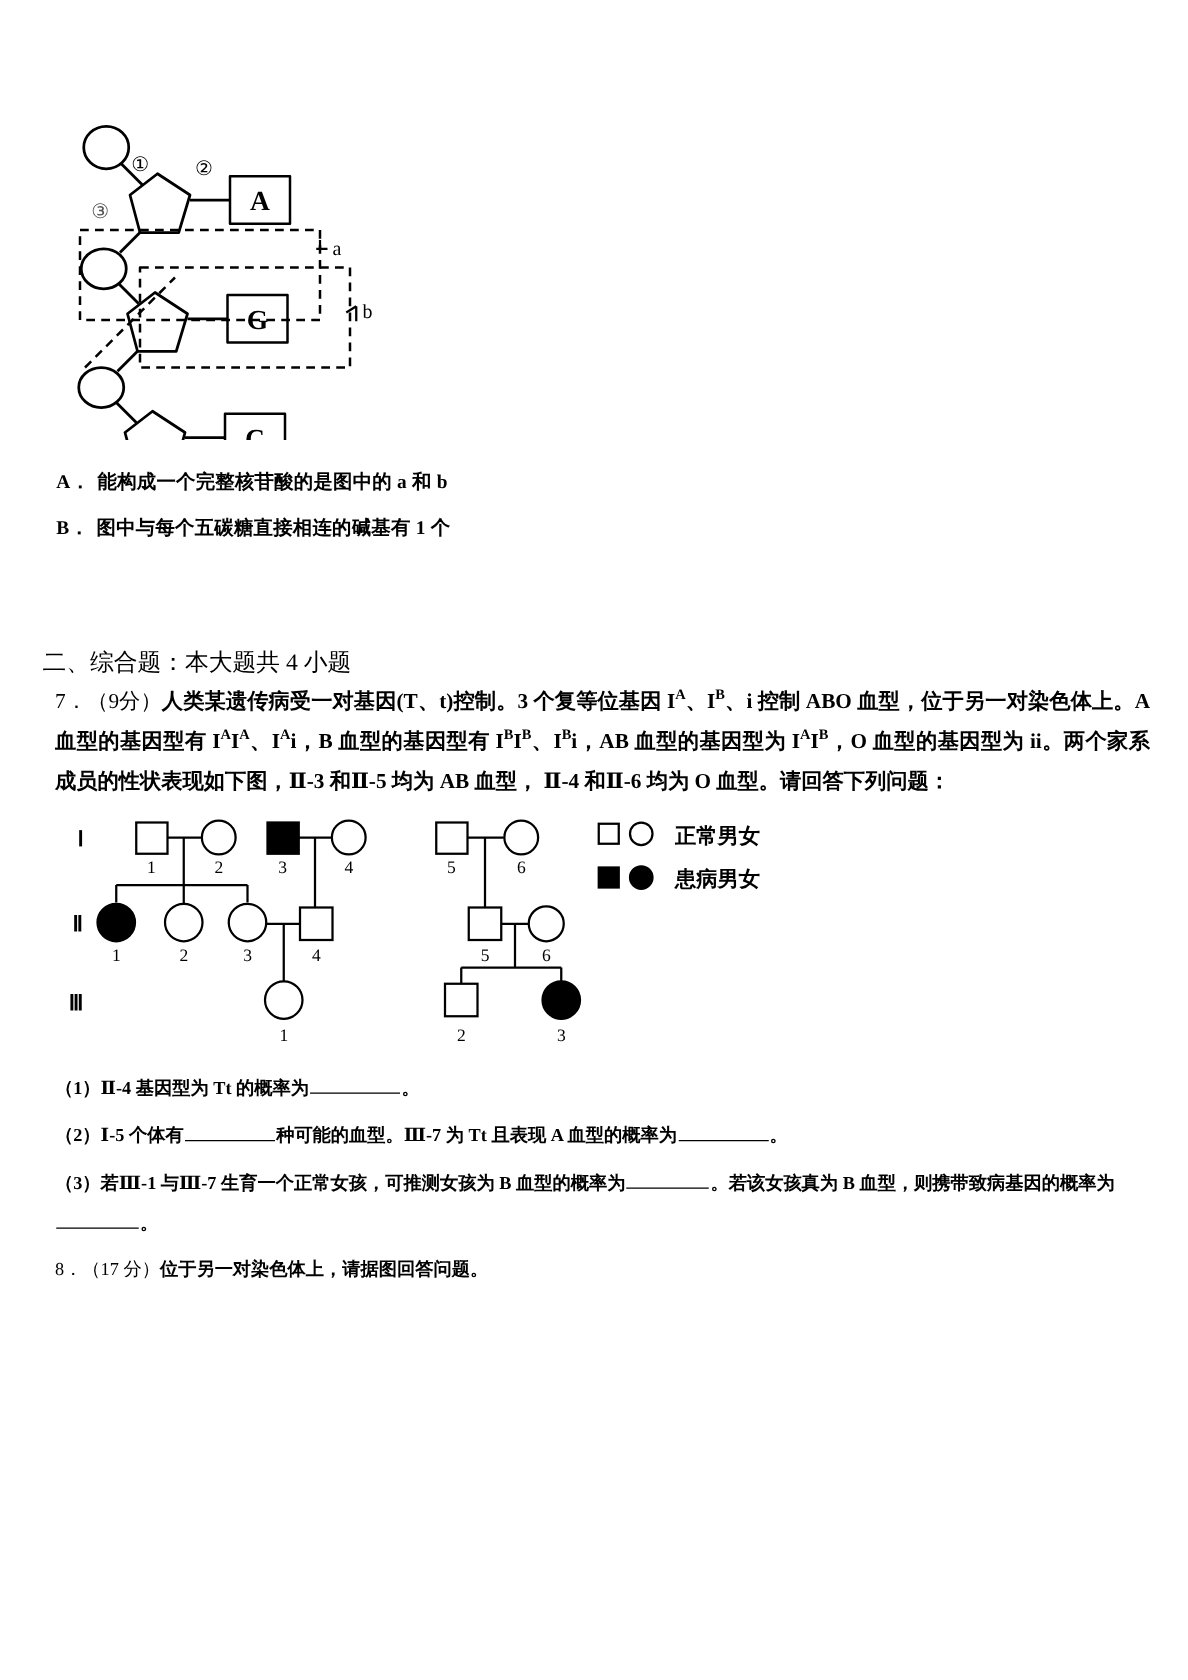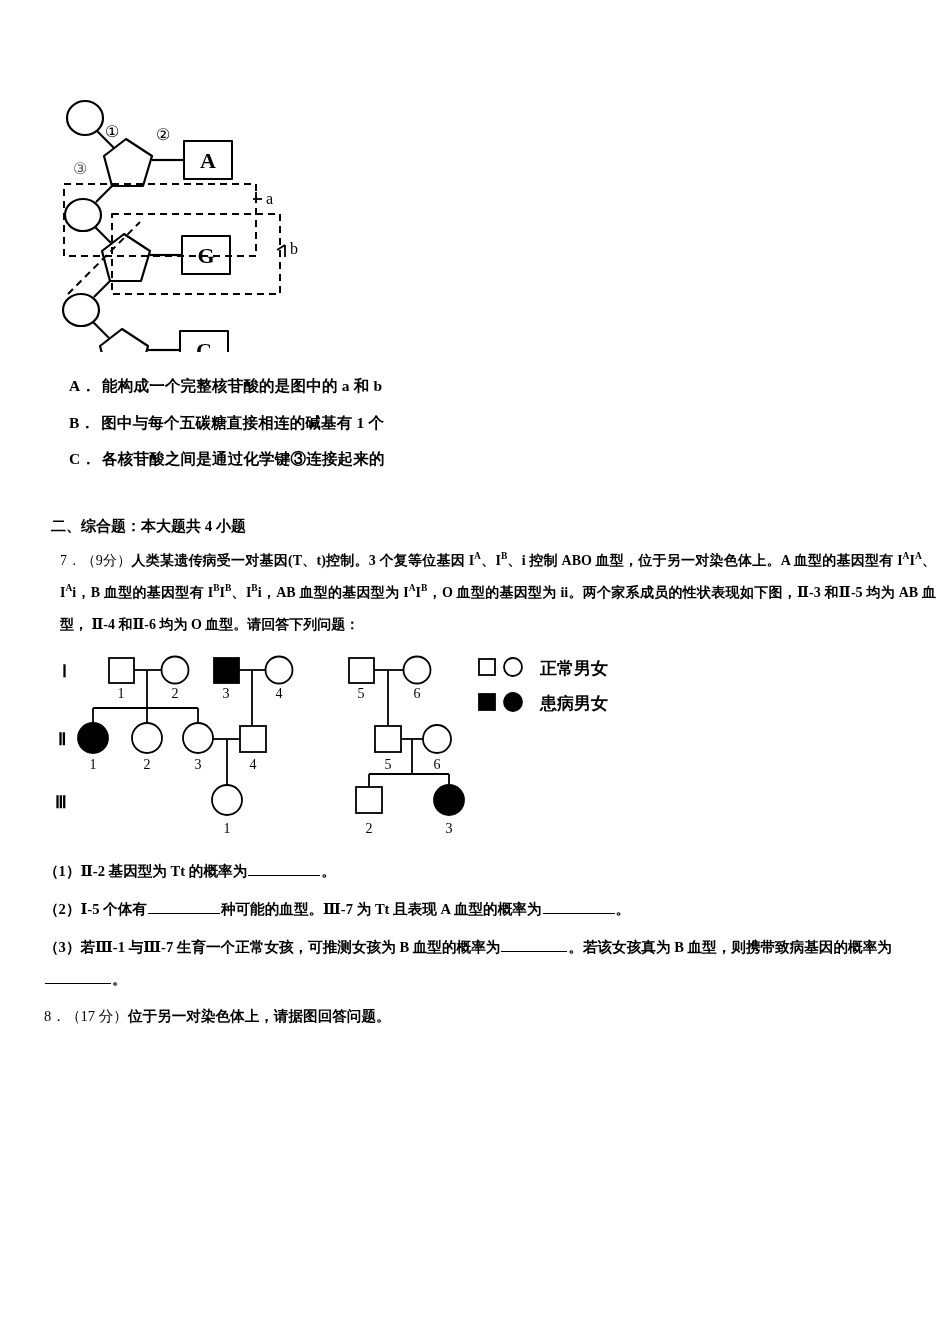--- a/index.html
+++ b/index.html
@@ -39,42 +39,40 @@
     top: 378px;
     width: 870px;
   }
   .option-row {
     font-size: 15.5px;
     font-weight: bold;
     line-height: 1;
     margin-bottom: 21px;
     white-space: nowrap;
     letter-spacing: 0.2px;
-    margin-left: 24px;
   }
   .option-letter { margin-right: 6px; }
 
   
   .section-head {
     position: absolute;
-    left: 51px;
+    left: 34px;
     top: 517px;
-    font-size: 15px;
-    font-weight: bold;
+    font-size: 19px;
+    font-weight: normal;
     white-space: nowrap;
   }
   .q7-block {
     position: absolute;
     left: 44px;
     top: 545px;
     width: 876px;
-    font-size: 14px;
+    font-size: 17px;
     font-weight: bold;
     line-height: 32px;
-    margin-left: 16px;
   }
   .q7-block .para { text-align: justify; }
   .q7-num { font-weight: normal; }
   sup { font-size: 0.68em; vertical-align: super; line-height: 0; }
 
   
   .pedigree {
     position: absolute;
     left: 52px;
     top: 650px;
@@ -174,23 +172,20 @@
     </svg>
   </div>
 
   <div class="options">
     <div class="option-row">
       <span class="option-letter">A．</span><span>能构成一个完整核苷酸的是图中的 a 和 b</span>
     </div>
     <div class="option-row">
       <span class="option-letter">B．</span><span>图中与每个五碳糖直接相连的碱基有 1 个</span>
     </div>
-    <div class="option-row">
-      <span class="option-letter">C．</span><span>各核苷酸之间是通过化学键③连接起来的</span>
-    </div>
   </div>
 
   <div class="section-head">二、综合题：本大题共 4 小题</div>
 
   <div class="q7-block">
     <div class="para">
       <span class="q7-num">7．</span><span class="q7-num">（9分）</span><span>人类某遗传病受一对基因(T、t)控制。3 个复等位基因 I</span><sup>A</sup><span>、I</span><sup>B</sup><span>、i 控制 ABO 血型，位于另一对染色体上。A 血型的基因型有 I</span><sup>A</sup><span>I</span><sup>A</sup><span>、I</span><sup>A</sup><span>i，B 血型的基因型有 I</span><sup>B</sup><span>I</span><sup>B</sup><span>、I</span><sup>B</sup><span>i，AB 血型的基因型为 I</span><sup>A</sup><span>I</span><sup>B</sup><span>，O 血型的基因型为 ii。两个家系成员的性状表现如下图，Ⅱ-3 和Ⅱ-5 均为 AB 血型，  Ⅱ-4 和Ⅱ-6 均为 O 血型。请回答下列问题：</span>
     </div>
   </div>
 
@@ -285,21 +280,21 @@
       </g>
 
       <g font-family="'Liberation Sans', sans-serif" font-size="17" font-weight="bold" fill="#000">
         <text x="488" y="24">正常男女</text>
         <text x="488" y="59">患病男女</text>
       </g>
     </svg>
   </div>
 
   <div class="subq" id="subq1">
-    <span>（1）</span><span>Ⅱ-2 基因型为 Tt 的概率为</span><span class="blank"></span><span>。</span>
+    <span>（1）</span><span>Ⅱ-4 基因型为 Tt 的概率为</span><span class="blank"></span><span>。</span>
   </div>
 
   <div class="subq" id="subq2">
     <span>（2）</span><span>Ⅰ-5 个体有</span><span class="blank"></span><span>种可能的血型。Ⅲ-7 为 Tt 且表现 A 血型的概率为</span><span class="blank"></span><span>。</span>
   </div>
 
   <div class="subq" id="subq3">
     <span>（3）</span><span>若Ⅲ-1 与Ⅲ-7 生育一个正常女孩，可推测女孩为 B 血型的概率为</span><span class="blank blank-sm"></span><span>。若该女孩真为 B 血型，则携带致病基因的概率为</span><span class="blank blank-sm"></span><span>。</span>
   </div>
 

